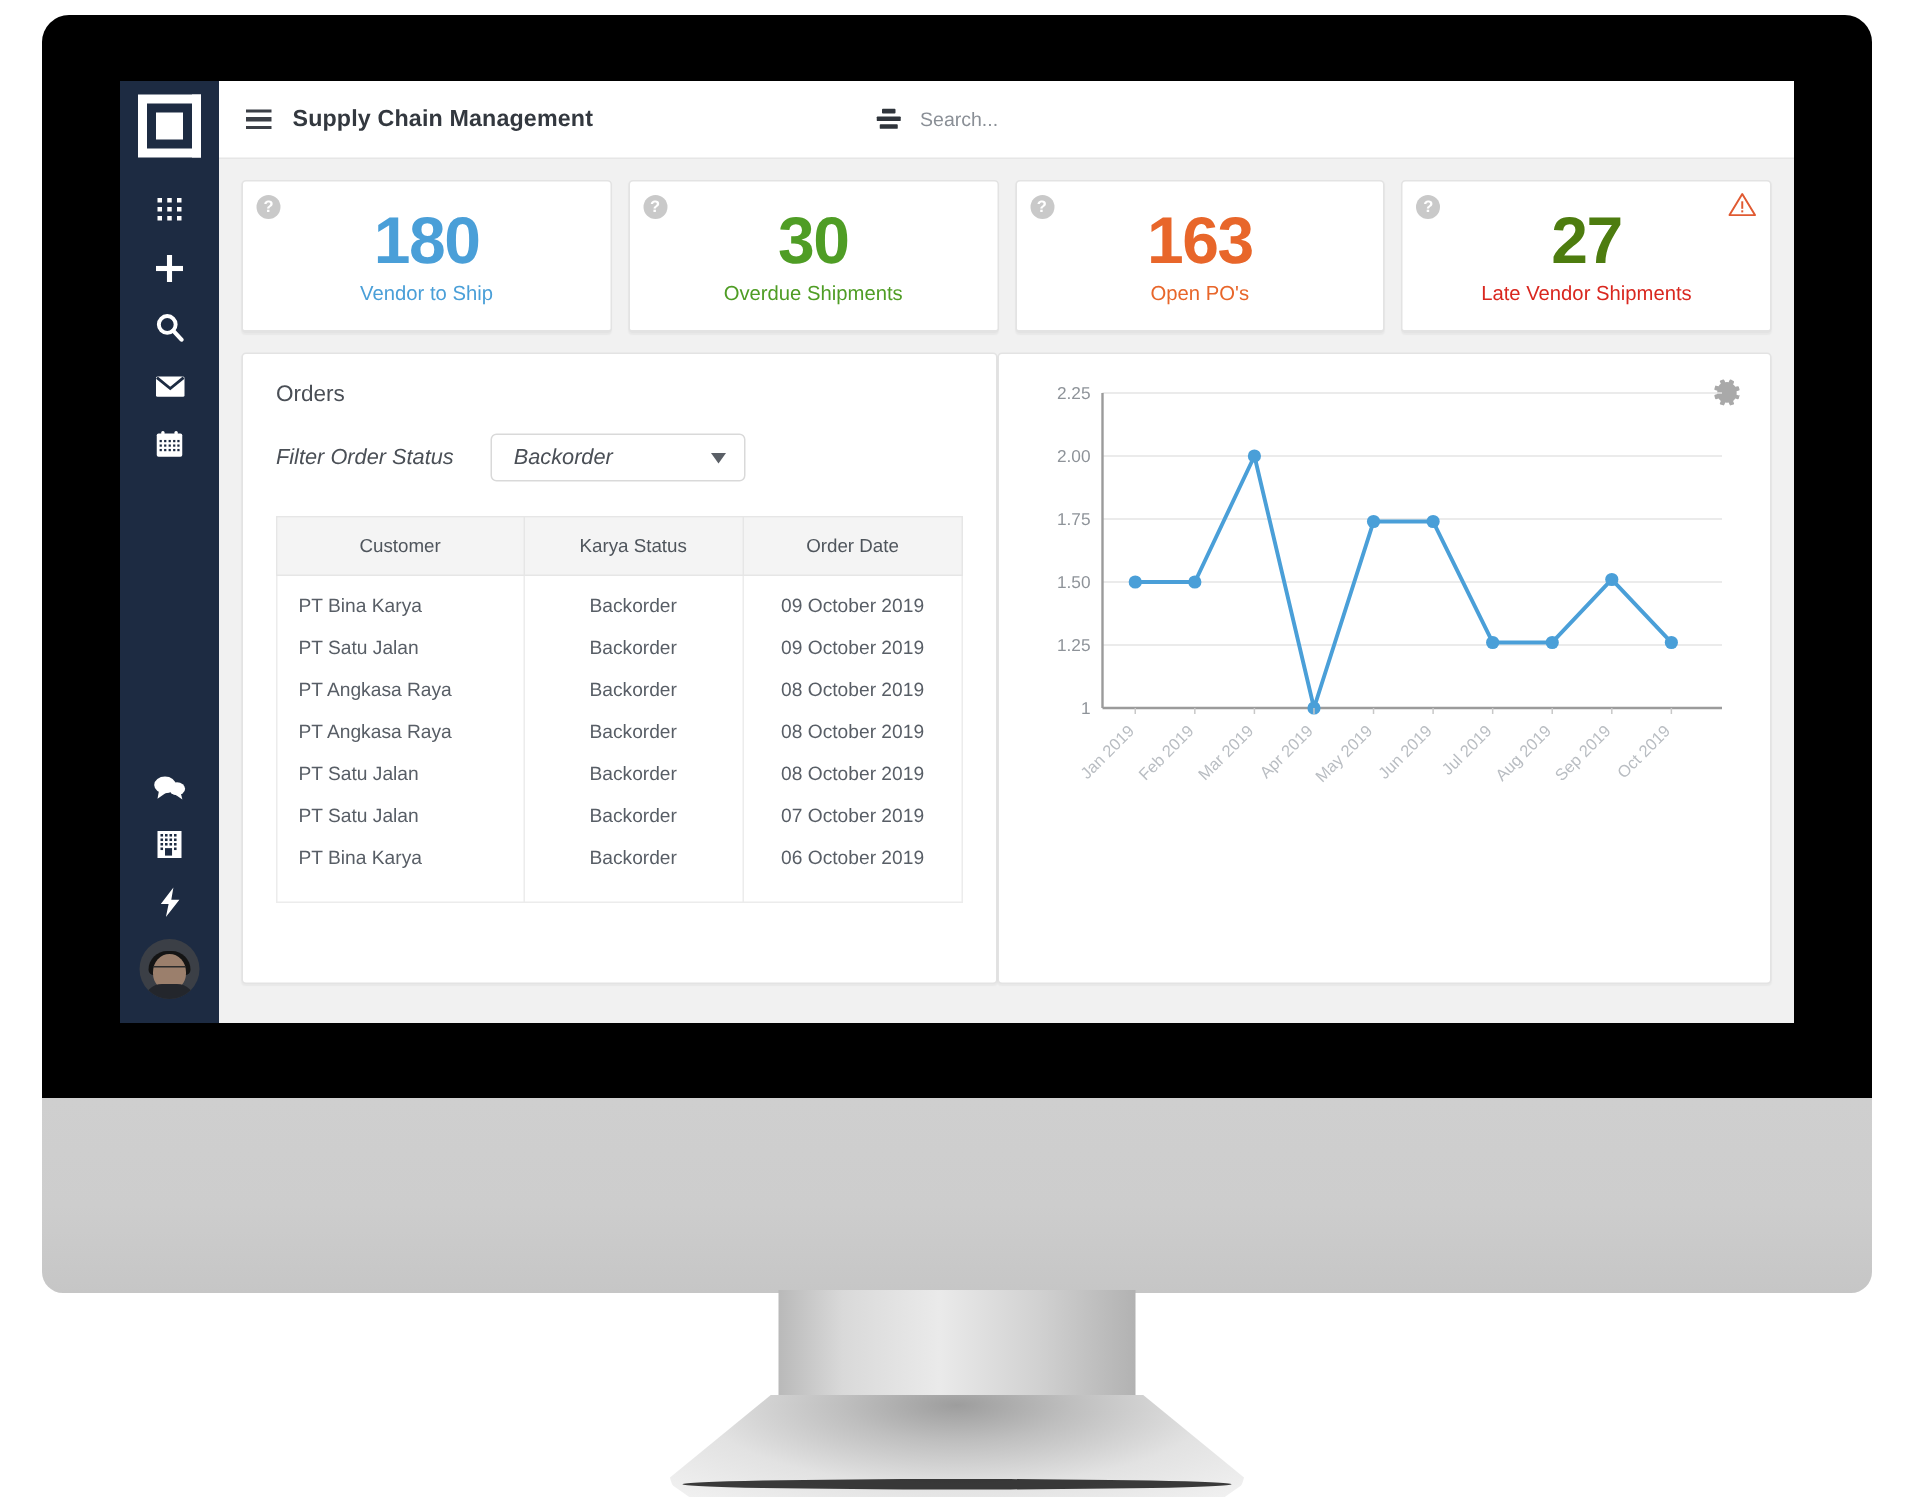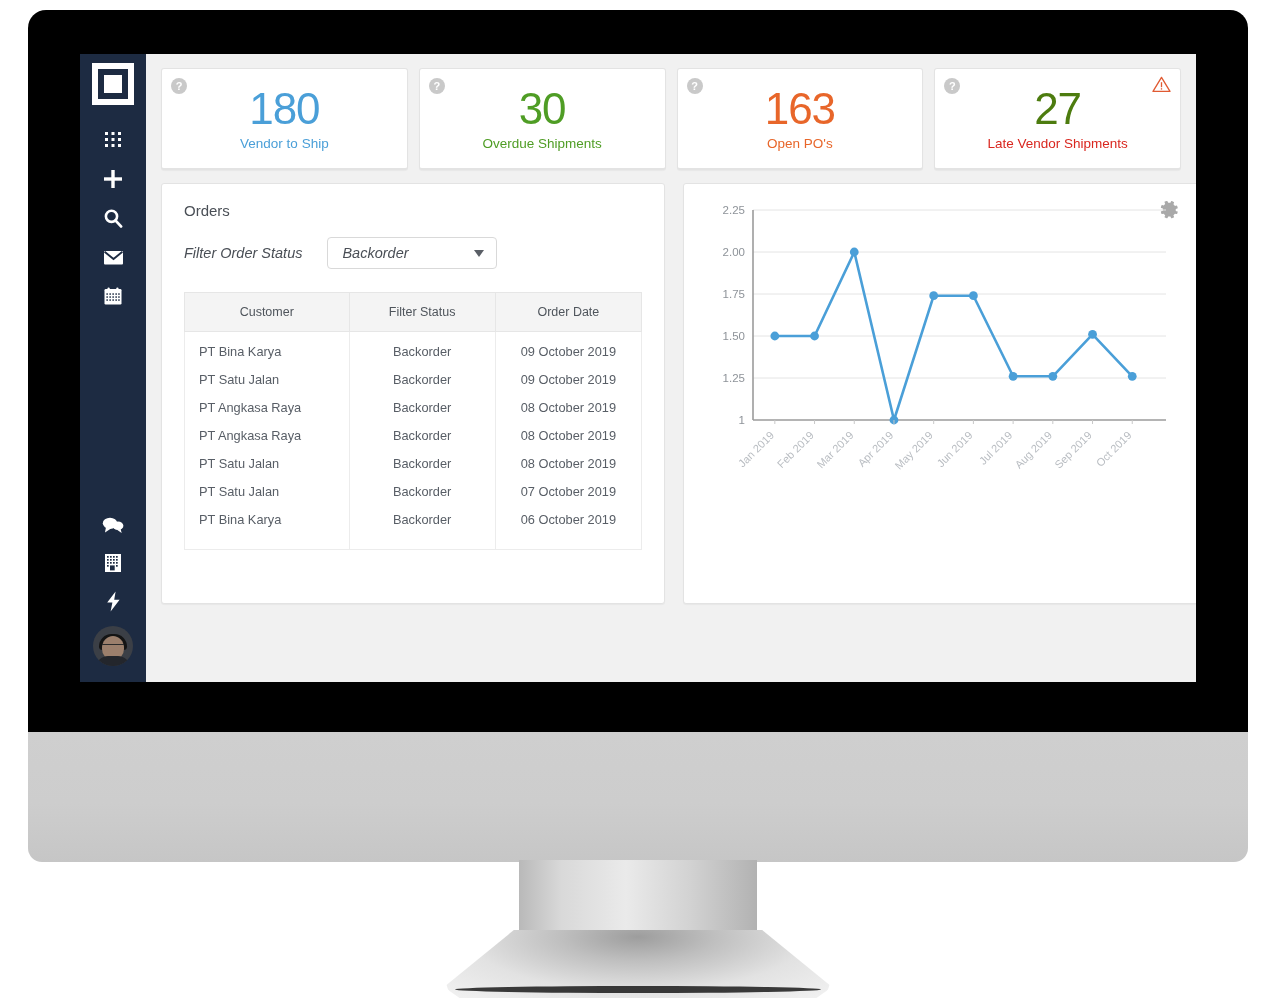--- a/index.html
+++ b/index.html
@@ -195,27 +195,27 @@
   .kpi .help {
     position: absolute; left: 9px; top: 9px;
     width: 16px; height: 16px; border-radius: 50%;
     background: #c9c9c9; color: #ffffff;
     font-size: 11px; line-height: 16px; text-align: center;
     font-weight: bold;
     cursor: pointer;
   }
   .kpi .warn { position: absolute; right: 9px; top: 7px; cursor: pointer; }
   .kpi .num {
-    font-size: 44px; font-weight: normal; line-height: 1;
+    font-size: 44px; font-weight: bold; line-height: 1;
     margin-bottom: 5px; letter-spacing: -1px; text-align: center;
   }
   .kpi .lbl { font-size: 13.5px; }
 
   
-  .panels { display: flex; gap: 18px; align-items: stretch; }
+  .panels { display: flex; gap: 0; align-items: stretch; }
   .panel {
     background: #ffffff;
     border: 1px solid #e3e3e3;
     border-radius: 3px;
     box-shadow: 0 1px 1px rgba(0,0,0,.04);
     padding: 18px 22px 0 22px;
     position: relative;
   }
   .panel-orders { flex: 0 0 504px; height: 421px; }
   .panel-chart  { flex: 1 1 auto;  height: 421px; }
@@ -400,20 +400,39 @@
       <div class="avatar">
         <div class="hair"></div>
         <div class="face"></div>
         <div class="glasses"></div>
         <div class="body"></div>
       </div>
     </div>
 
     <div class="main">
 
+      <div class="topbar">
+        <div class="hamburger">
+          <span></span>
+            <span></span>
+            <span></span>
+        </div>
+        <div class="app-title">Supply Chain Management</div>
+
+        <div class="searchbox">
+          <svg class="filter-icon" width="19" height="15" viewBox="0 0 19 15">
+            <g fill="#2f343b">
+              <rect x="5" y="0.5" width="9" height="3.1" rx="0.6"></rect>
+              <rect x="1.5" y="5.6" width="16" height="3.1" rx="0.6"></rect>
+              <rect x="3.5" y="10.8" width="12" height="3.1" rx="0.6"></rect>
+            </g>
+          </svg>
+          <span class="search-text">Search...</span>
+        </div>
+      </div>
 
       <div class="dash">
 
         <div class="kpi-row">
 
           <div class="kpi">
             <div class="help">?</div>
             <div class="num" style="color:#4a9fd8">180</div>
             <div class="lbl" style="color:#4a9fd8">Vendor to Ship</div>
           </div>
@@ -454,21 +473,21 @@
               <div class="select">
                 <span class="val">Backorder</span>
                 <span class="caret"></span>
               </div>
             </div>
 
             <table class="orders">
               <thead>
                 <tr>
                   <th>Customer</th>
-                  <th>Filter Status</th>
+                  <th>Karya Status</th>
                   <th>Order Date</th>
                 </tr>
               </thead>
               <tbody>
                 <tr>
                   <td class="c-cust">PT Bina Karya</td>
                   <td class="c-stat">Backorder</td>
                   <td class="c-date">09 October 2019</td>
                 </tr>
                 <tr>

